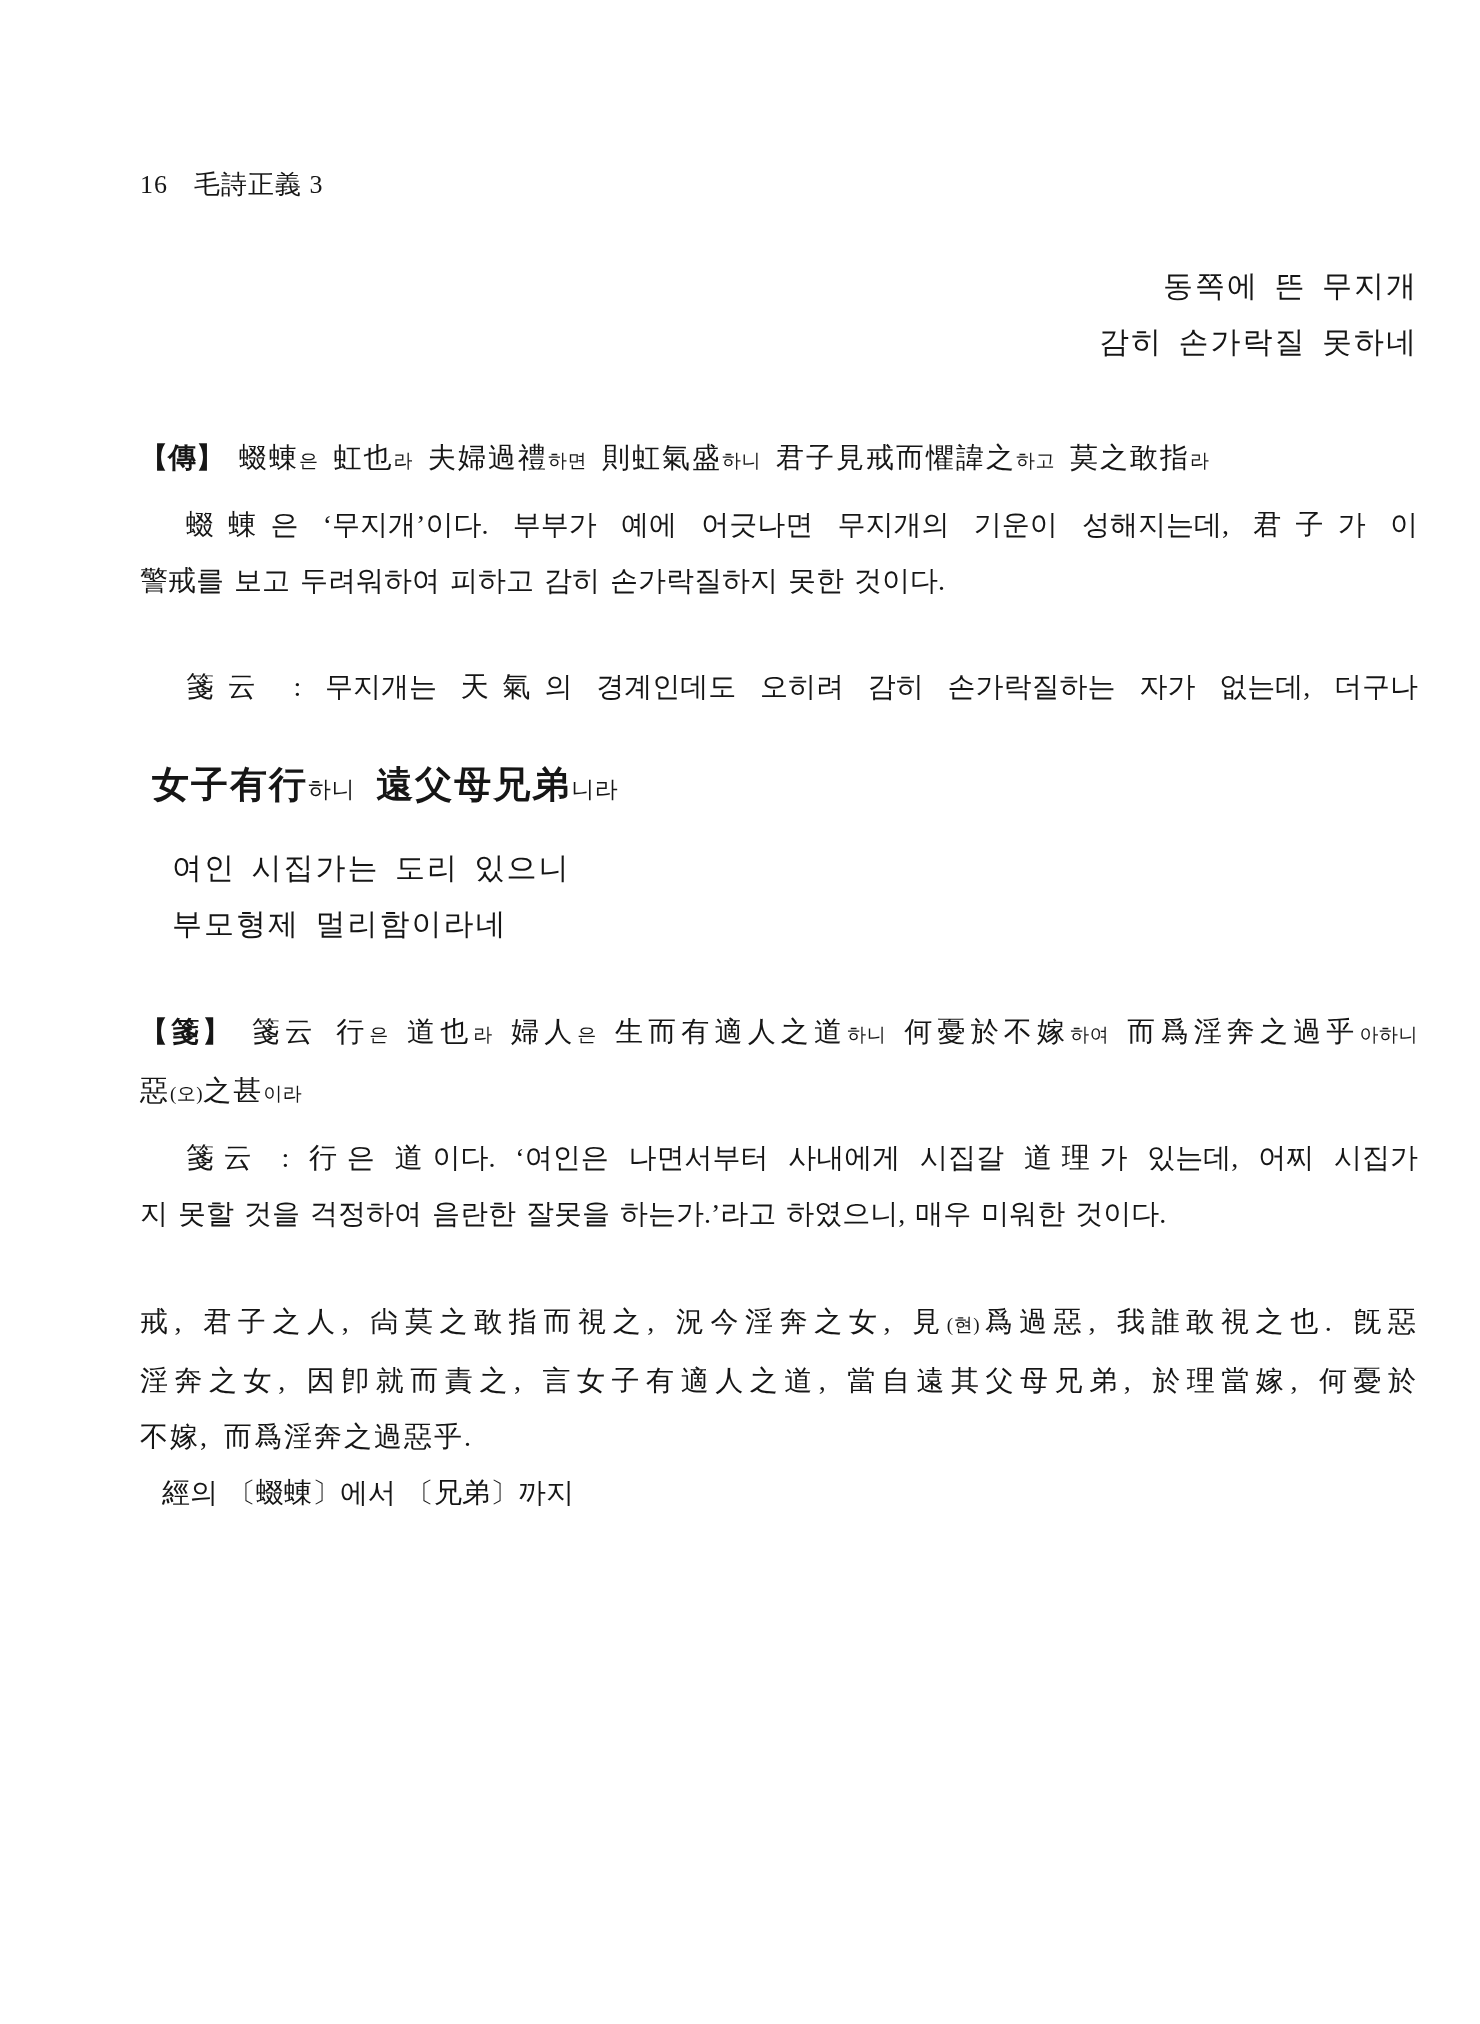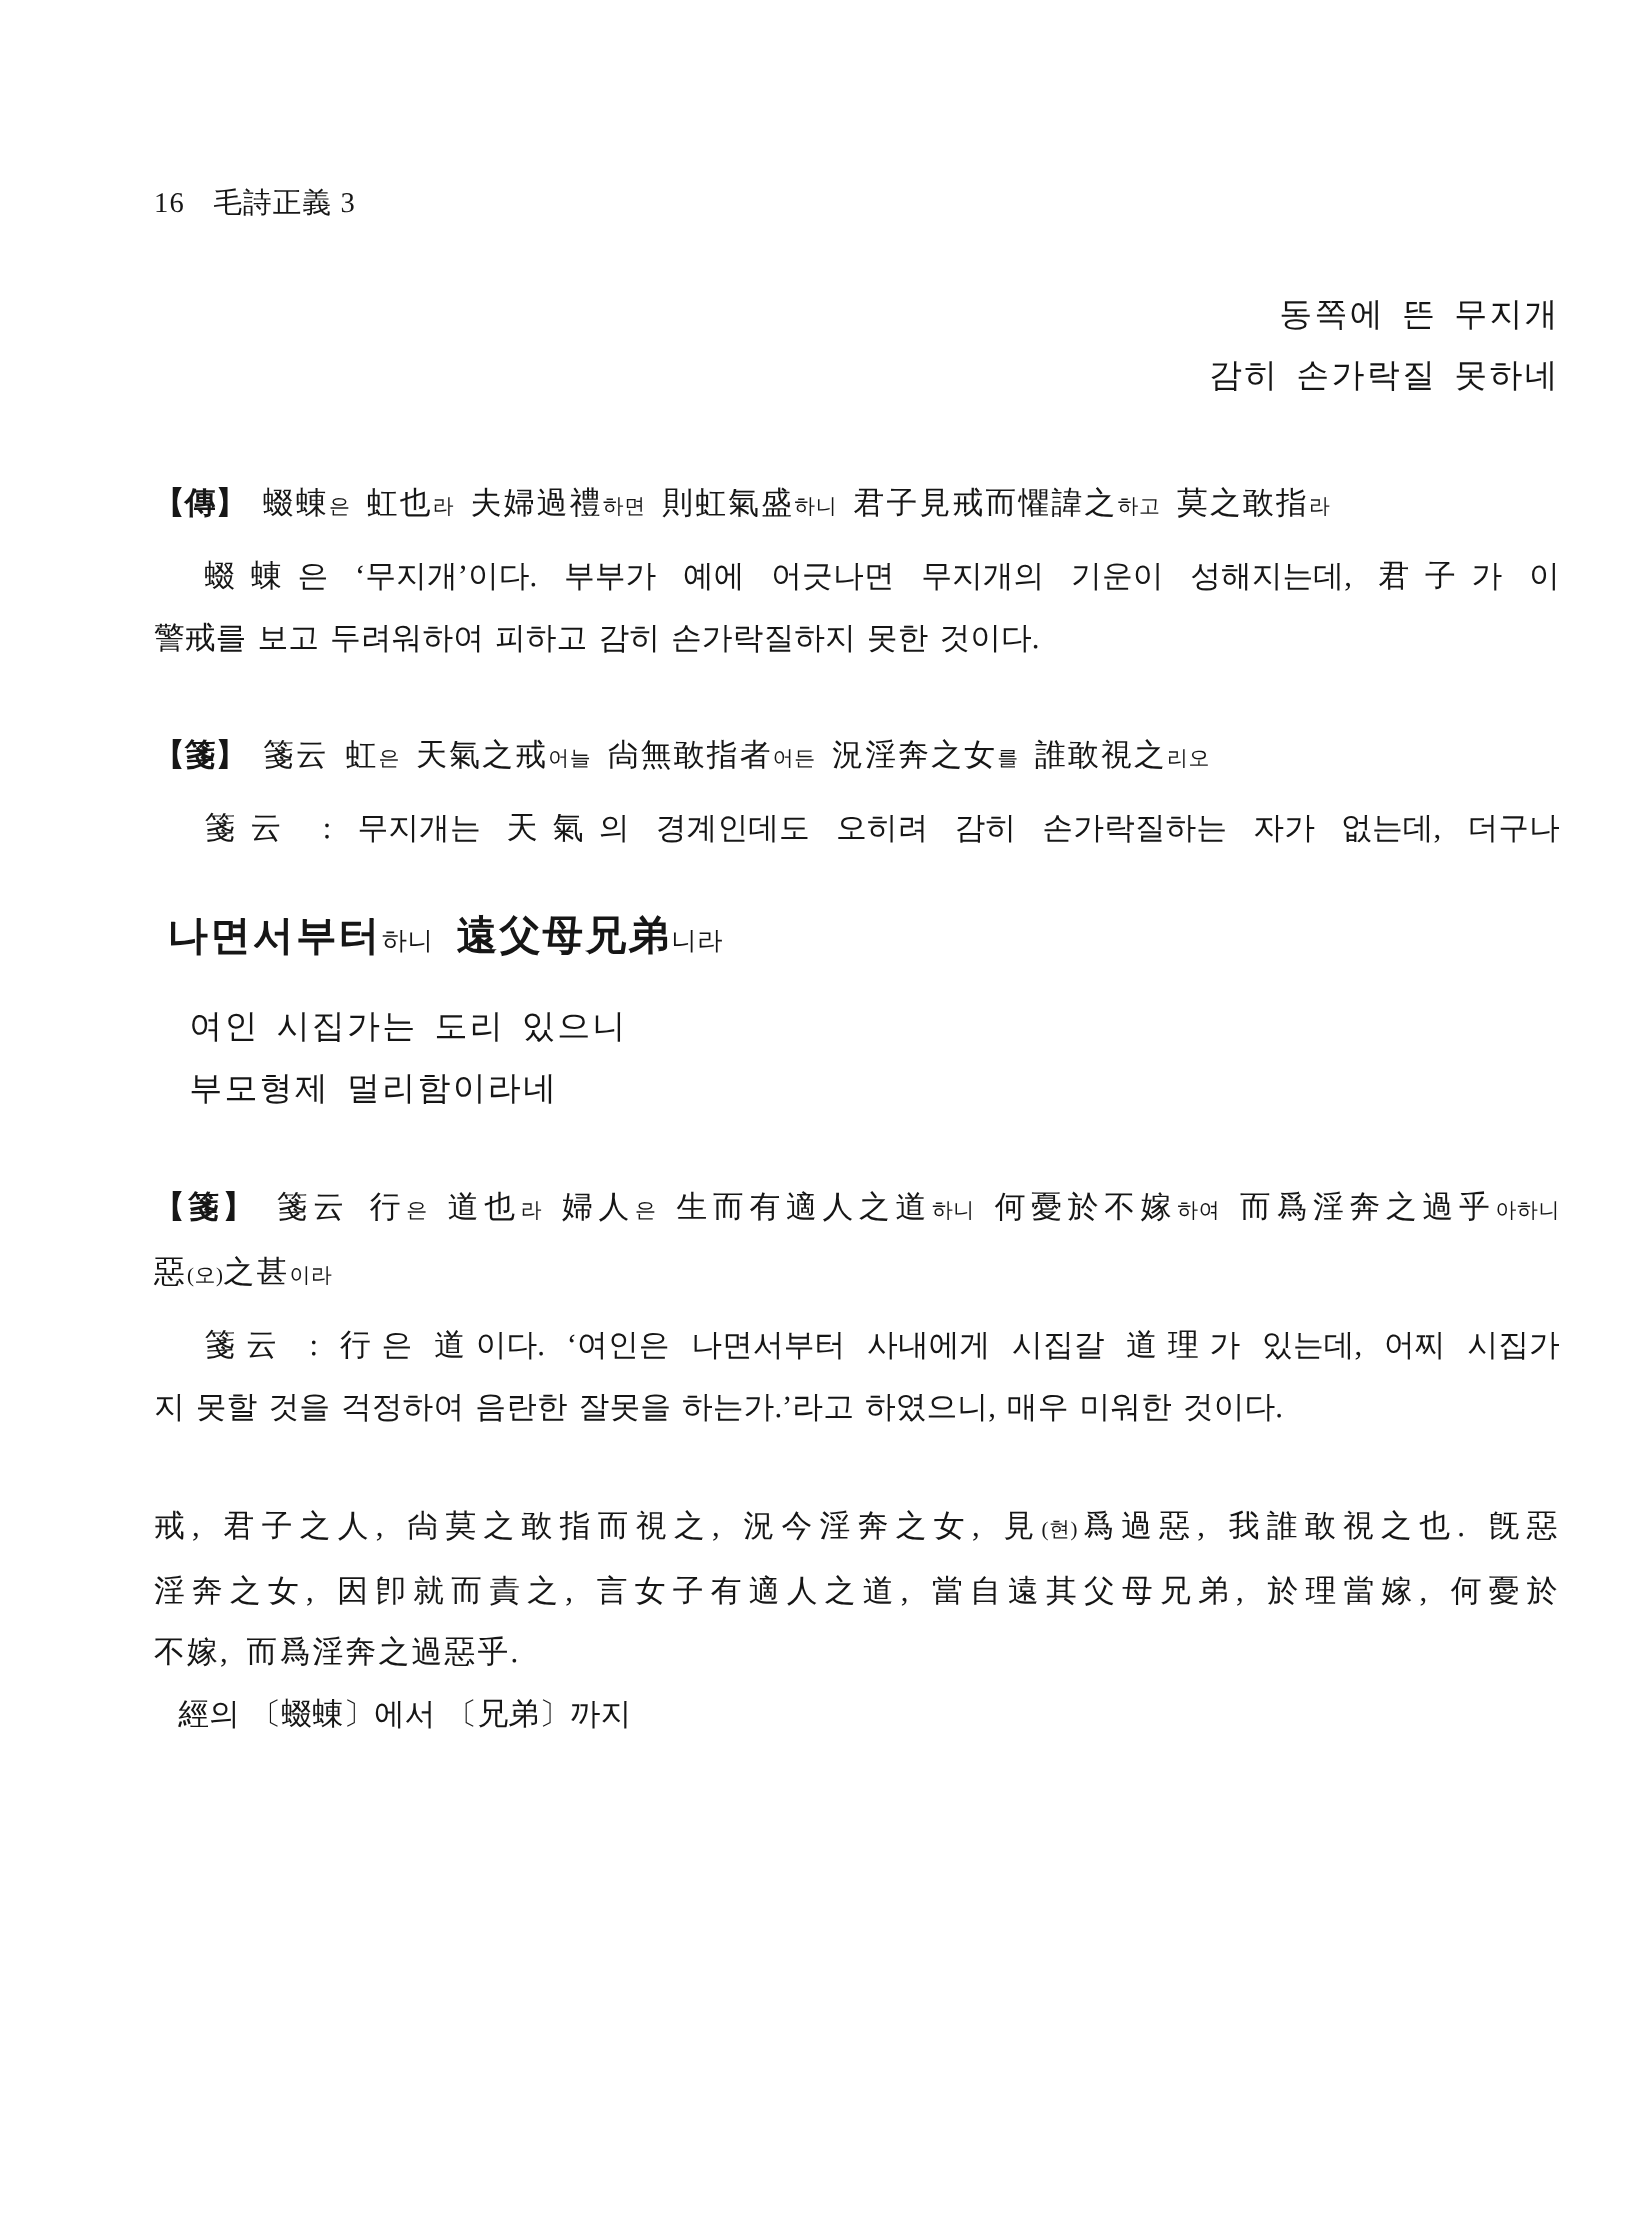--- a/index.html
+++ b/index.html
@@ -64,27 +64,26 @@
 
   <div class="block-jeon1">
     <div class="cl"><span class="label">【傳】</span><span class="han"> 蝃蝀</span><span class="gu">은</span><span class="han"> 虹也</span><span class="gu">라</span><span class="han"> 夫婦過禮</span><span class="gu">하면</span><span class="han"> 則虹氣盛</span><span class="gu">하니</span><span class="han"> 君子見戒而懼諱之</span><span class="gu">하고</span><span class="han"> 莫之敢指</span><span class="gu">라</span></div>
     <div class="trans">
       <div class="kr ind just">蝃蝀은 ‘무지개’이다. 부부가 예에 어긋나면 무지개의 기운이 성해지는데, 君子가 이</div>
       <div class="kr">警戒를 보고 두려워하여 피하고 감히 손가락질하지 못한 것이다.</div>
     </div>
   </div>
 
   <div class="block-jian1">
-    <div class="cl"><span class="label">【箋】</span><span class="han"> 箋云 虹</span><span class="gu">은</span><span class="han"> 天氣之戒</span><span class="gu">어늘</span><span class="han"> 尙無敢指者</span><span class="gu">어든</span><span class="han"> 況淫奔之女</span><span class="gu">를</span><span class="han"> 誰敢視之</span><span class="gu">리오</span></div>
     <div class="trans">
       <div class="kr ind just">箋云 : 무지개는 天氣의 경계인데도 오히려 감히 손가락질하는 자가 없는데, 더구나</div>
     </div>
   </div>
 
-  <div class="heading"><span class="han">나면서부터</span><span class="gu">하니</span><span class="han"> 遠父母兄弟</span><span class="gu">니라</span></div>
+  <div class="heading"><span class="han">女子有行</span><span class="gu">하니</span><span class="han"> 遠父母兄弟</span><span class="gu">니라</span></div>
 
   <div class="verse2">
     <div class="verse-line">여인 시집가는 도리 있으니</div>
     <div class="verse-line">부모형제 멀리함이라네</div>
   </div>
 
   <div class="block-jian2">
     <div class="cl just"><span class="label">【箋】</span><span class="han"> 箋云 行</span><span class="gu">은</span><span class="han"> 道也</span><span class="gu">라</span><span class="han"> 婦人</span><span class="gu">은</span><span class="han"> 生而有適人之道</span><span class="gu">하니</span><span class="han"> 何憂於不嫁</span><span class="gu">하여</span><span class="han"> 而爲淫奔之過乎</span><span class="gu">아하니</span></div>
     <div class="cl"><span class="han">惡</span><span class="gu">(오)</span><span class="han">之甚</span><span class="gu">이라</span></div>
     <div class="trans">

